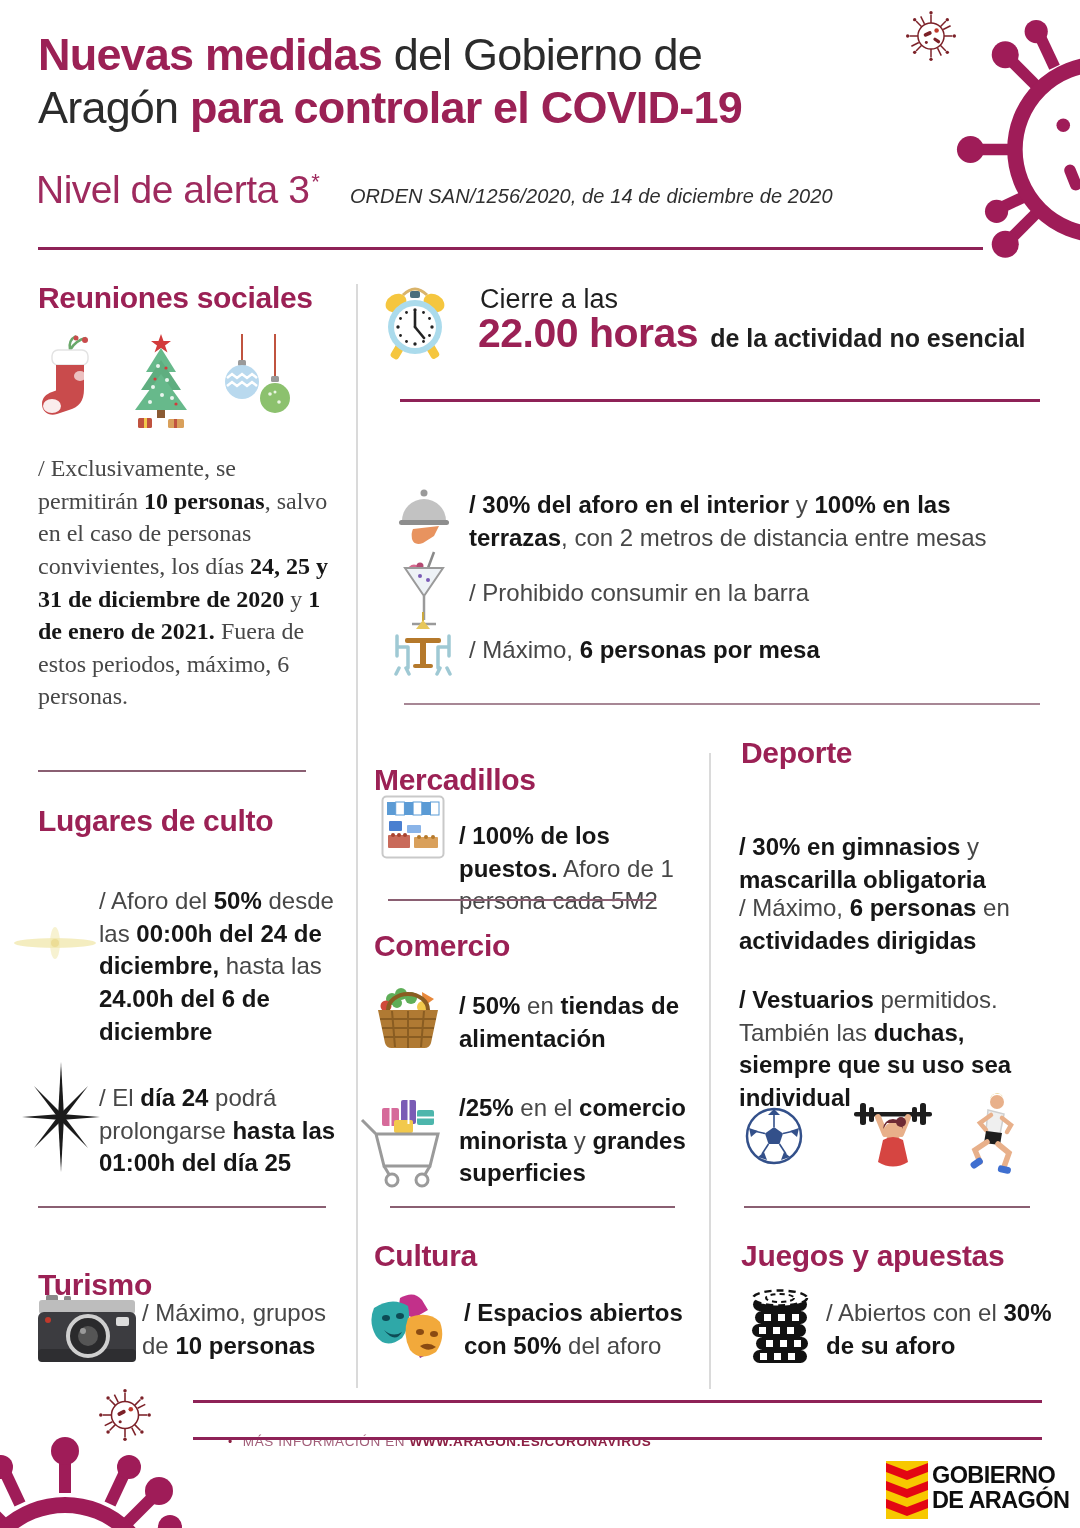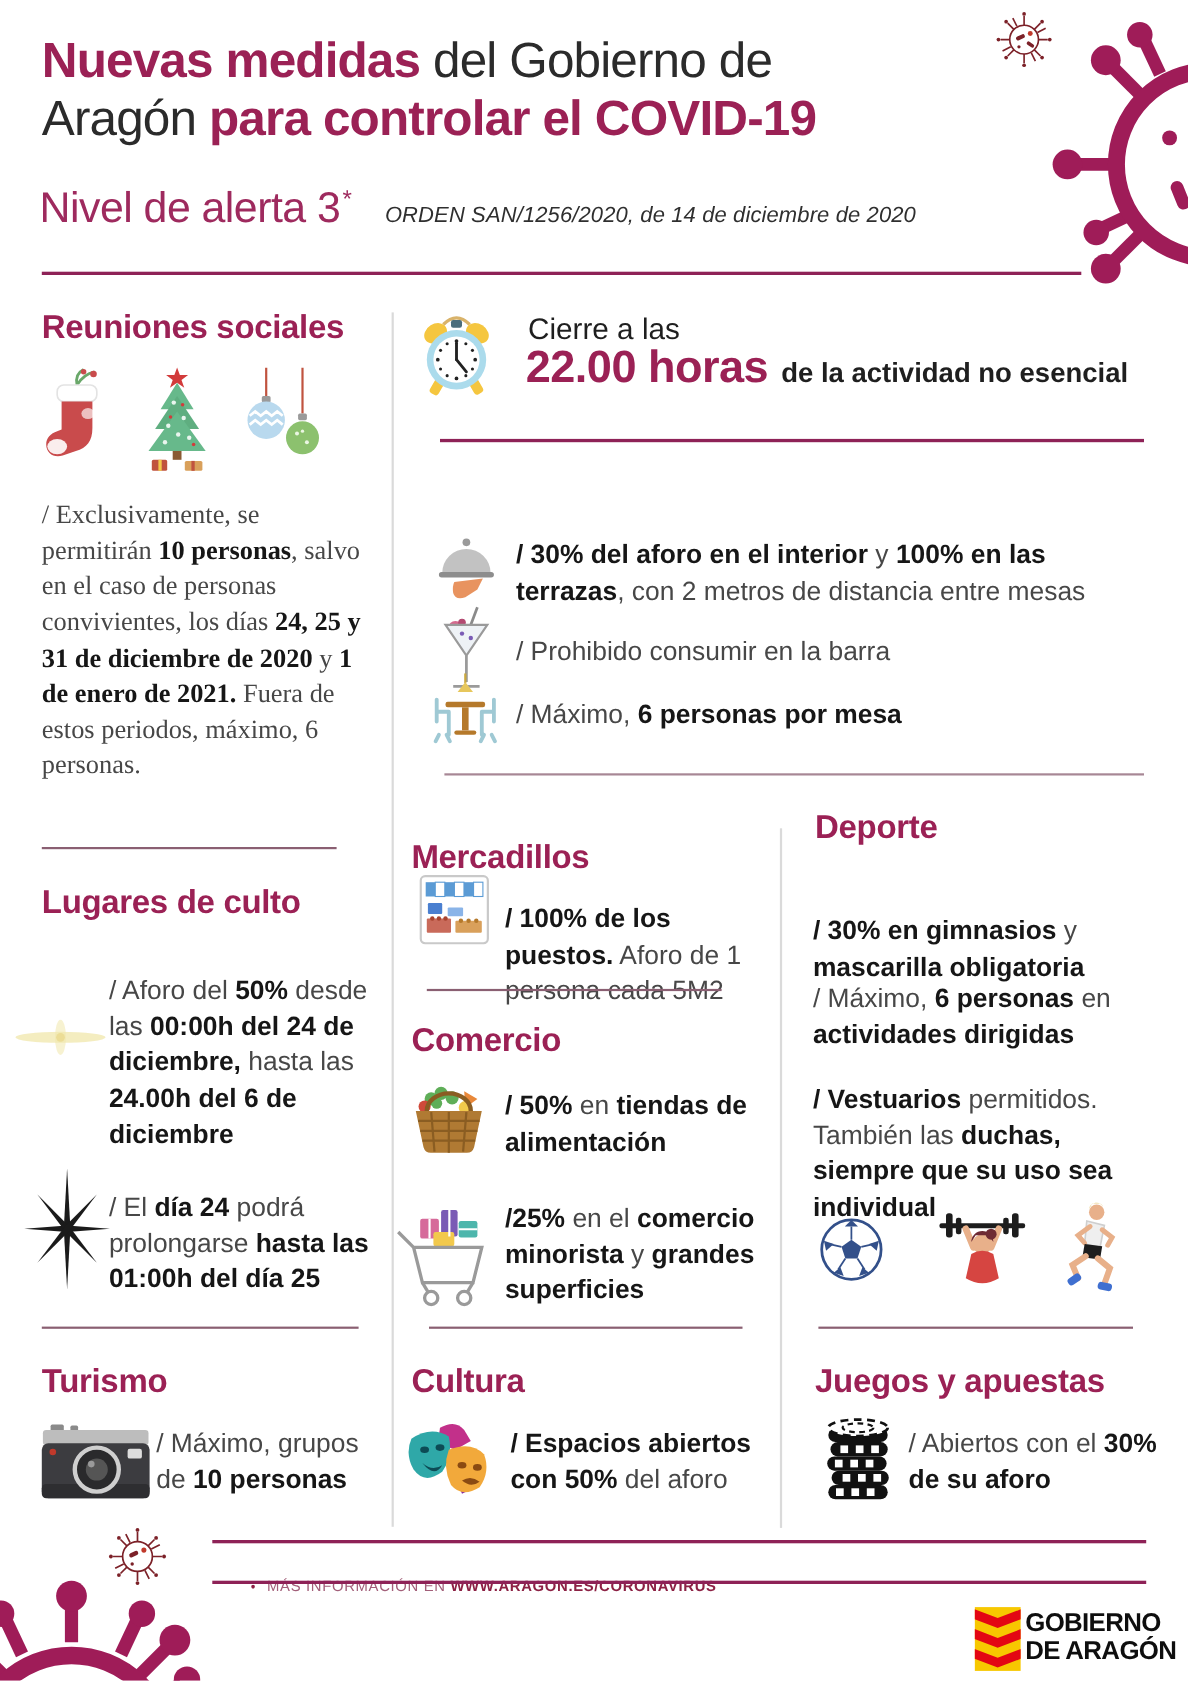--- a/index.html
+++ b/index.html
@@ -253,21 +253,21 @@
       <polygon points="39,0 42,55 39,110 36,55"></polygon>
       <polygon points="0,55 39,52 78,55 39,58"></polygon>
       <polygon points="12,24 41,53 66,86 37,57"></polygon>
       <polygon points="66,24 37,53 12,86 41,57"></polygon>
     </g>
   </svg>
   <div class="abs body-text" style="left:99px;top:1064px;width:252px;margin-top:18px;"><span>/ El </span><span class="b">día 24</span><span> podrá prolongarse </span><span class="b">hasta las 01:00h del día 25</span></div>
 
   <div class="abs thin-rule" style="left:38px;top:1206px;width:288px;height:2px;"></div>
 
-  <div class="abs sec-title" style="left:38px;top:1239px;">Turismo</div>
+  <div class="abs sec-title" style="left:38px;top:1268px;">Turismo</div>
   <svg class="abs" style="left:36px;top:1293px;" width="102" height="72" viewBox="0 0 102 72">
     <rect x="10" y="2" width="12" height="6" rx="1.5" fill="#8a8a8a"></rect>
     <rect x="28" y="3" width="7" height="5" rx="1.5" fill="#8a8a8a"></rect>
     <rect x="3" y="7" width="96" height="14" rx="3" fill="#bdbdbd"></rect>
     <rect x="2" y="19" width="98" height="50" rx="6" fill="#3c3c40"></rect>
     <rect x="2" y="56" width="98" height="13" rx="4" fill="#2e2e31"></rect>
     <circle cx="52" cy="43" r="20" fill="#2a2a2c" stroke="#cfcfcf" stroke-width="4"></circle>
     <circle cx="52" cy="43" r="10" fill="#555"></circle>
     <circle cx="47" cy="38" r="3" fill="#9a9a9a"></circle>
     <rect x="80" y="24" width="13" height="9" rx="2" fill="#dddddd"></rect>

